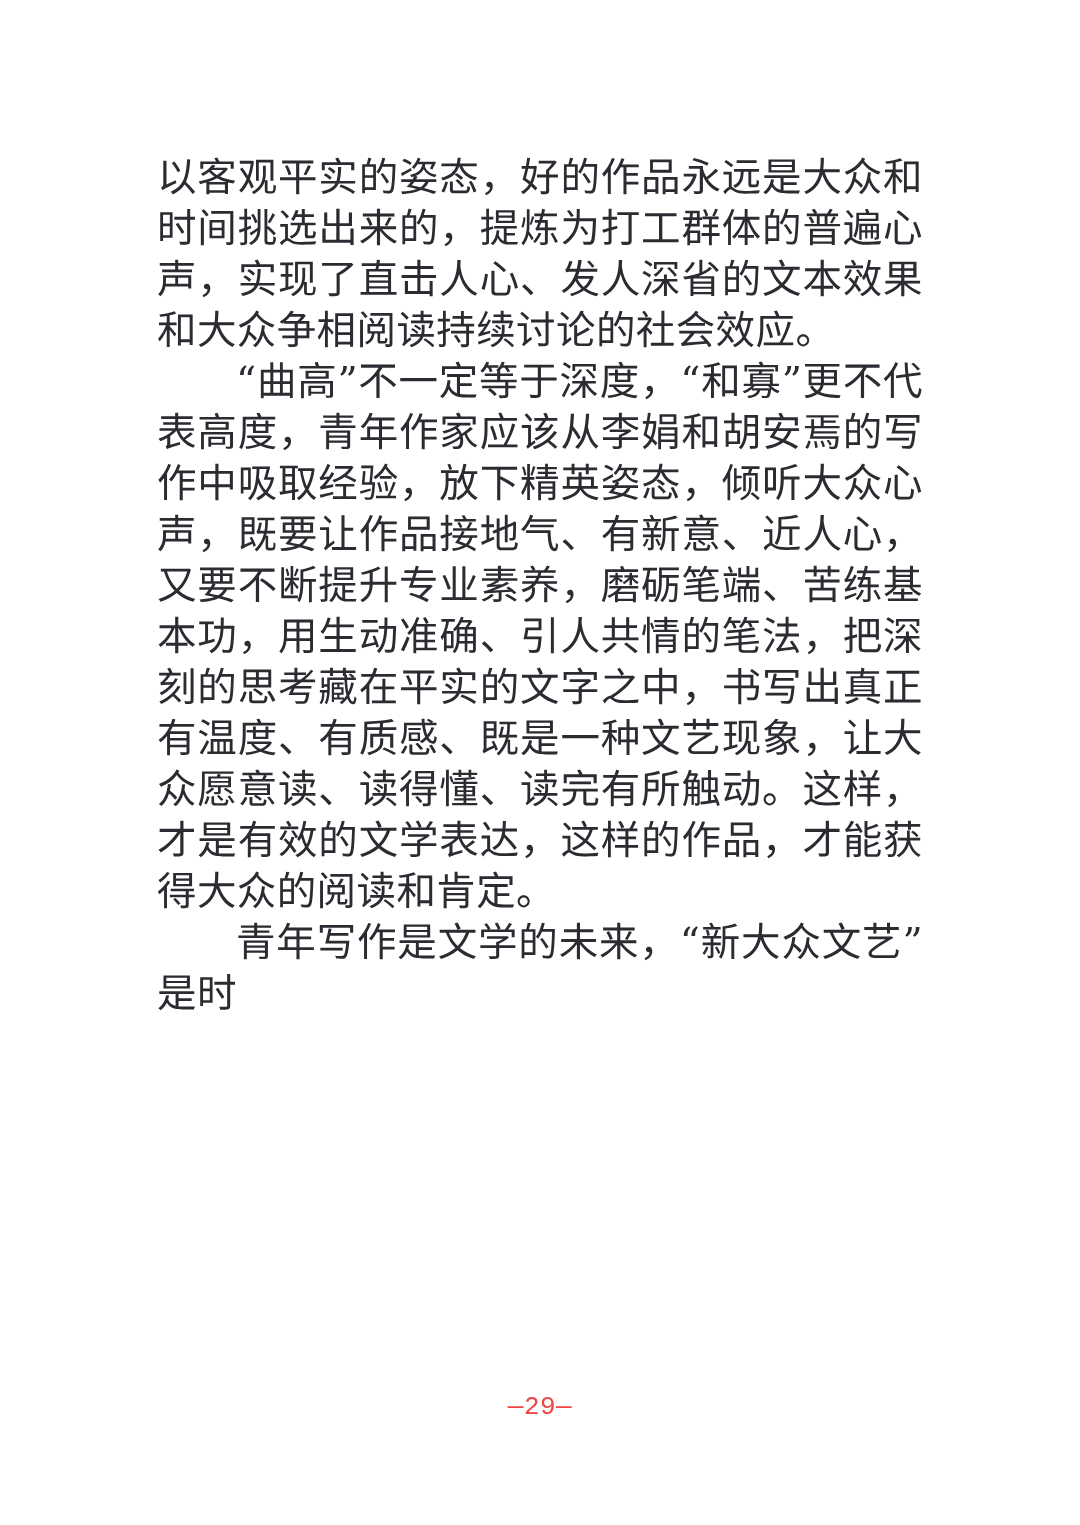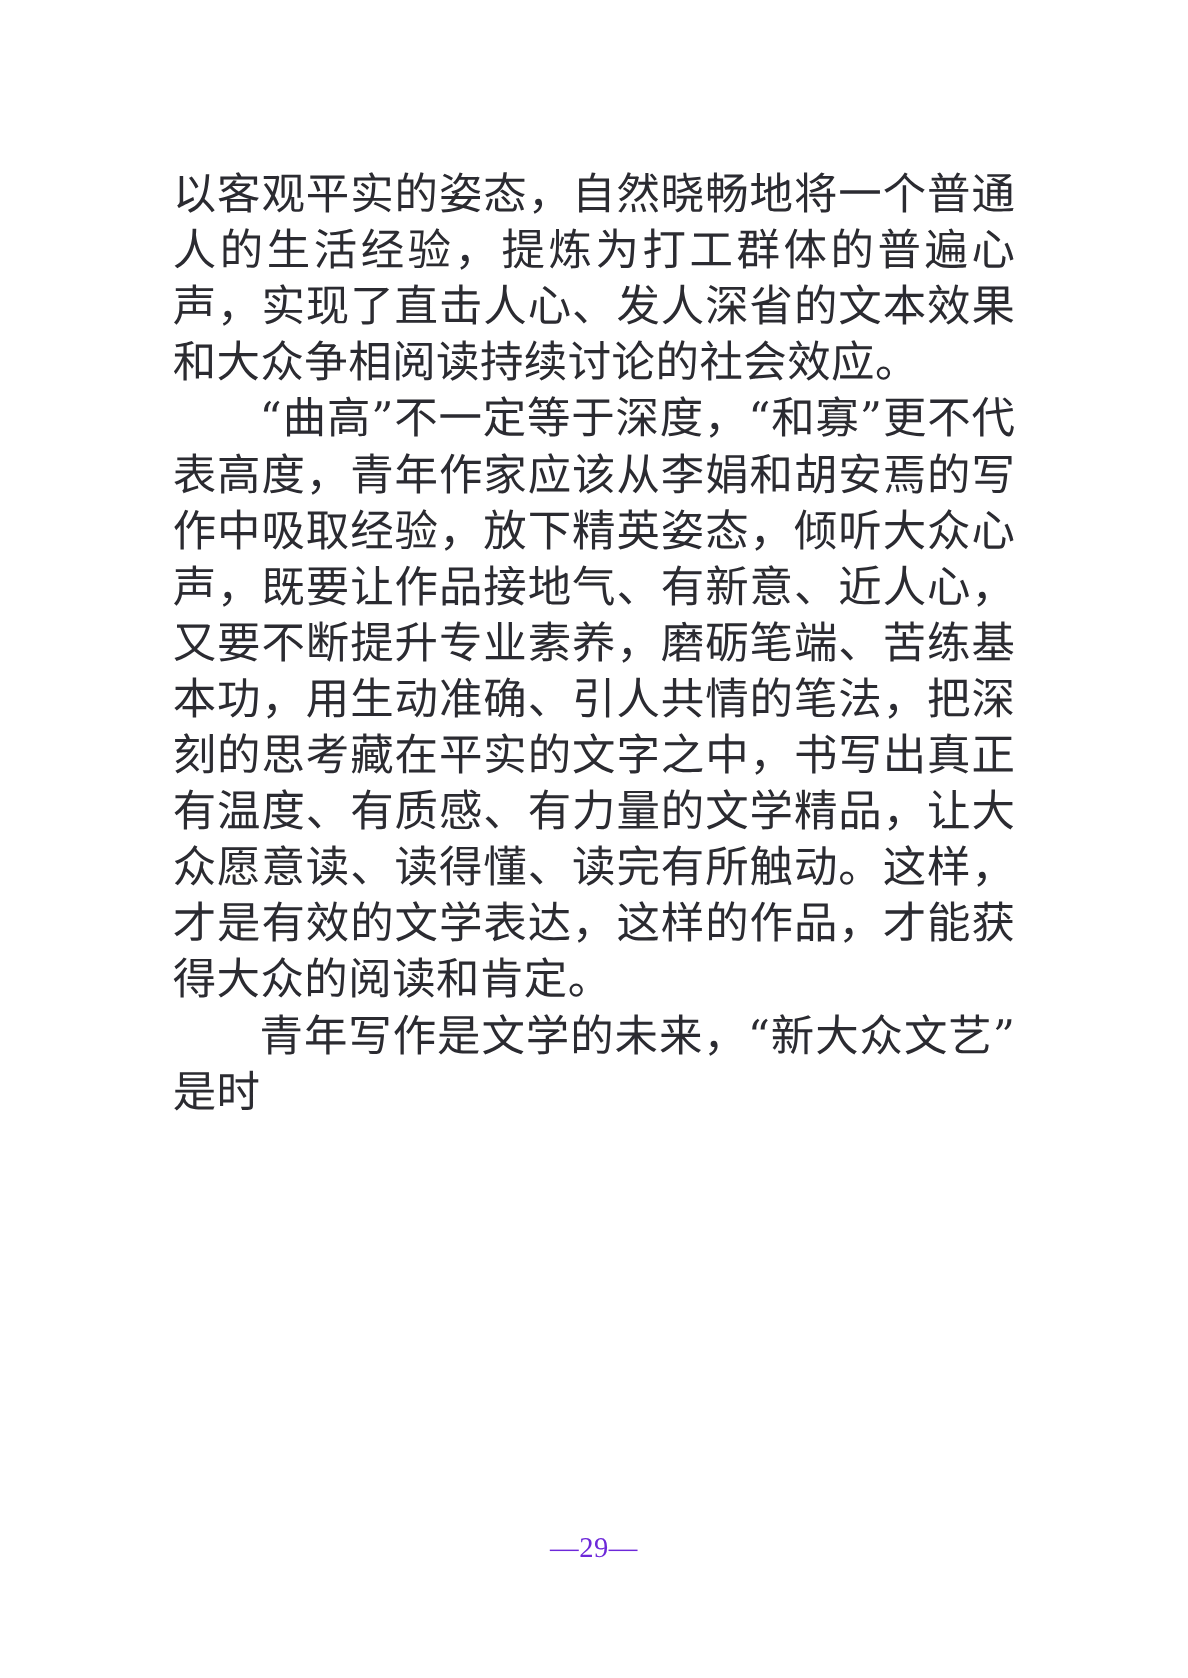--- a/index.html
+++ b/index.html
@@ -44,35 +44,35 @@
   .para.no-indent {
     text-indent: 0;
   }
 
   .page-number {
     position: absolute;
     left: 0;
     right: 0;
     top: 1392px;
     text-align: center;
-    font-family: Liberation Serif, serif;
+    font-family: Liberation Mono, monospace;
     font-size: 26px;
-    color: #6d28d9;
+    color: #ef4444;
     letter-spacing: 0.5px;
   }
 </style>
 </head>
 <body>
 
 <div class="page">
 
   <div class="text-block">
-    <p class="para no-indent">以客观平实的姿态，自然晓畅地将一个普通人的生活经验，提炼为打工群体的普遍心声，实现了直击人心、发人深省的文本效果和大众争相阅读持续讨论的社会效应。</p>
+    <p class="para no-indent">以客观平实的姿态，好的作品永远是大众和时间挑选出来的，提炼为打工群体的普遍心声，实现了直击人心、发人深省的文本效果和大众争相阅读持续讨论的社会效应。</p>
 
-    <p class="para">“曲高”不一定等于深度，“和寡”更不代表高度，青年作家应该从李娟和胡安焉的写作中吸取经验，放下精英姿态，倾听大众心声，既要让作品接地气、有新意、近人心，又要不断提升专业素养，磨砺笔端、苦练基本功，用生动准确、引人共情的笔法，把深刻的思考藏在平实的文字之中，书写出真正有温度、有质感、有力量的文学精品，让大众愿意读、读得懂、读完有所触动。这样，才是有效的文学表达，这样的作品，才能获得大众的阅读和肯定。</p>
+    <p class="para">“曲高”不一定等于深度，“和寡”更不代表高度，青年作家应该从李娟和胡安焉的写作中吸取经验，放下精英姿态，倾听大众心声，既要让作品接地气、有新意、近人心，又要不断提升专业素养，磨砺笔端、苦练基本功，用生动准确、引人共情的笔法，把深刻的思考藏在平实的文字之中，书写出真正有温度、有质感、既是一种文艺现象，让大众愿意读、读得懂、读完有所触动。这样，才是有效的文学表达，这样的作品，才能获得大众的阅读和肯定。</p>
 
 
     <p class="para">青年写作是文学的未来，“新大众文艺”是时</p>
   </div>
 
   <div class="page-number">—29—</div>
 
 </div>
 
 </body></html>

